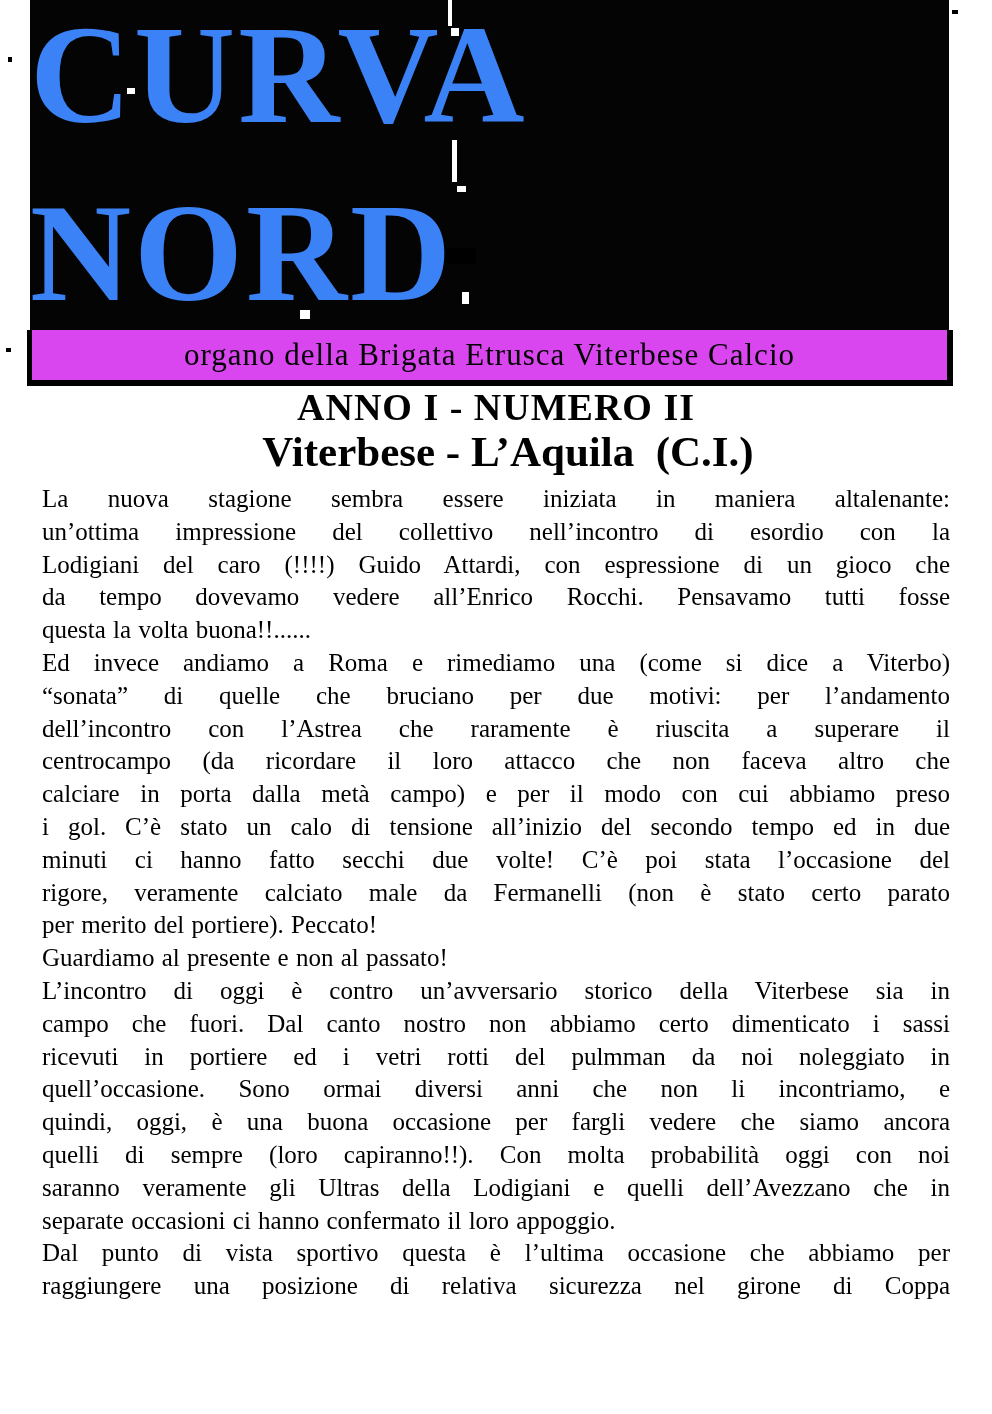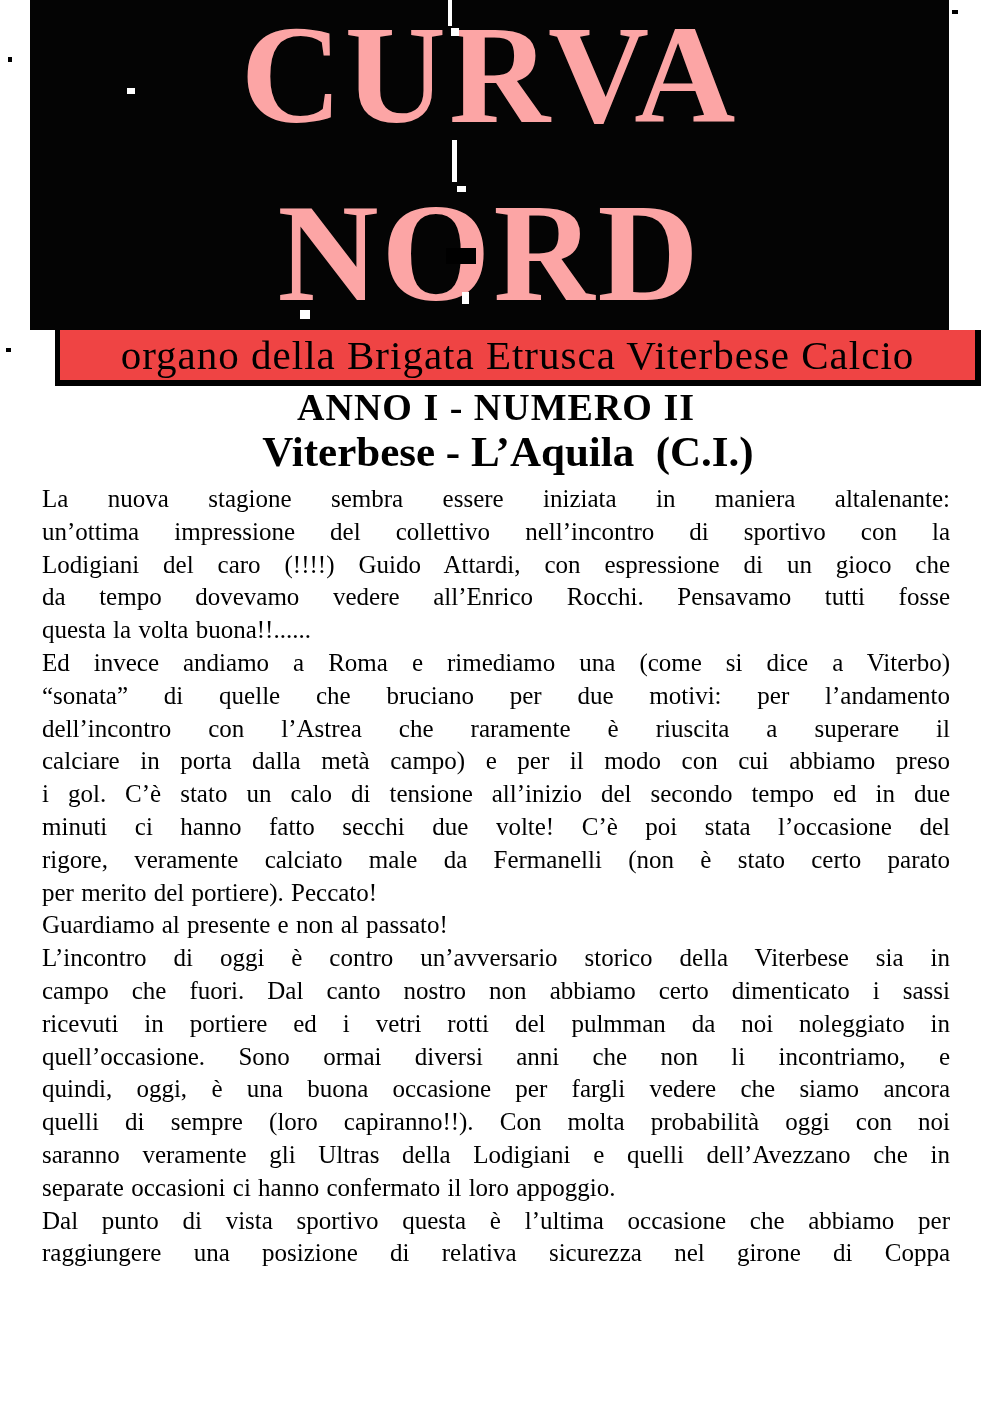--- a/index.html
+++ b/index.html
@@ -16,51 +16,50 @@
     background: #ffffff;
     overflow: hidden;
   }
 
   
   .masthead {
     position: absolute;
     left: 30px; top: 0;
     width: 919px; height: 330px;
     background: #040404;
-    color: #fca5a5;
-    text-align: center;
+    color: #3b82f6;
+    text-align: left;
     overflow: hidden;
   }
   .mast-line {
     position: absolute;
     left: 0; width: 100%;
     font-weight: bold;
     font-size: 140px;
     line-height: 150px;
     letter-spacing: 3px;
   }
   .mast-line.m1 { top: 0px; }
   .mast-line.m2 { top: 168px; margin-top: 10px; }
 
   
   .strip {
     position: absolute;
     left: 27px; top: 330px;
     width: 915px; height: 50px;
-    background: #ef4444;
+    background: #d946ef;
     border-left: 5px solid #000;
     border-right: 6px solid #000;
     border-bottom: 6px solid #000;
     display: flex;
     align-items: center;
     justify-content: center;
-    font-size: 41px;
+    font-size: 31px;
     line-height: 44px;
     letter-spacing: 1px;
-    margin-left: 28px;
   }
 
   
   .issue {
     position: absolute;
     top: 386px; left: 0;
     width: 992px;
     margin: 0;
     text-align: center;
     font-size: 38px;
@@ -120,27 +119,28 @@
 
   <div class="strip">
     <span>organo della Brigata Etrusca Viterbese Calcio</span>
   </div>
 
   <h2 class="issue">ANNO I - NUMERO II</h2>
   <h1 class="match">Viterbese - L’Aquila &nbsp;(C.I.)</h1>
 
   <main class="article">
       <div class="line j">La nuova stagione sembra essere iniziata in maniera altalenante:</div>
-      <div class="line j">un’ottima impressione del collettivo nell’incontro di sportivo con la</div>
+      <div class="line j">un’ottima impressione del collettivo nell’incontro di esordio con la</div>
       <div class="line j">Lodigiani del caro (!!!!) Guido Attardi, con espressione di un gioco che</div>
       <div class="line j">da tempo dovevamo vedere all’Enrico Rocchi. Pensavamo tutti fosse</div>
       <div class="line">questa la volta buona!!......</div>
       <div class="line j">Ed invece andiamo a Roma e rimediamo una (come si dice a Viterbo)</div>
       <div class="line j">“sonata” di quelle che bruciano per due motivi: per l’andamento</div>
       <div class="line j">dell’incontro con l’Astrea che raramente è riuscita a superare il</div>
+      <div class="line j">centrocampo (da ricordare il loro attacco che non faceva altro che</div>
       <div class="line j">calciare in porta dalla metà campo) e per il modo con cui abbiamo preso</div>
       <div class="line j">i gol. C’è stato un calo di tensione all’inizio del secondo tempo ed in due</div>
       <div class="line j">minuti ci hanno fatto secchi due volte! C’è poi stata l’occasione del</div>
       <div class="line j">rigore, veramente calciato male da Fermanelli (non è stato certo parato</div>
       <div class="line">per merito del portiere). Peccato!</div>
       <div class="line">Guardiamo al presente e non al passato!</div>
       <div class="line j">L’incontro di oggi è contro un’avversario storico della Viterbese sia in</div>
       <div class="line j">campo che fuori. Dal canto nostro non abbiamo certo dimenticato i sassi</div>
       <div class="line j">ricevuti in portiere ed i vetri rotti del pulmman da noi noleggiato in</div>
       <div class="line j">quell’occasione. Sono ormai diversi anni che non li incontriamo, e</div>

